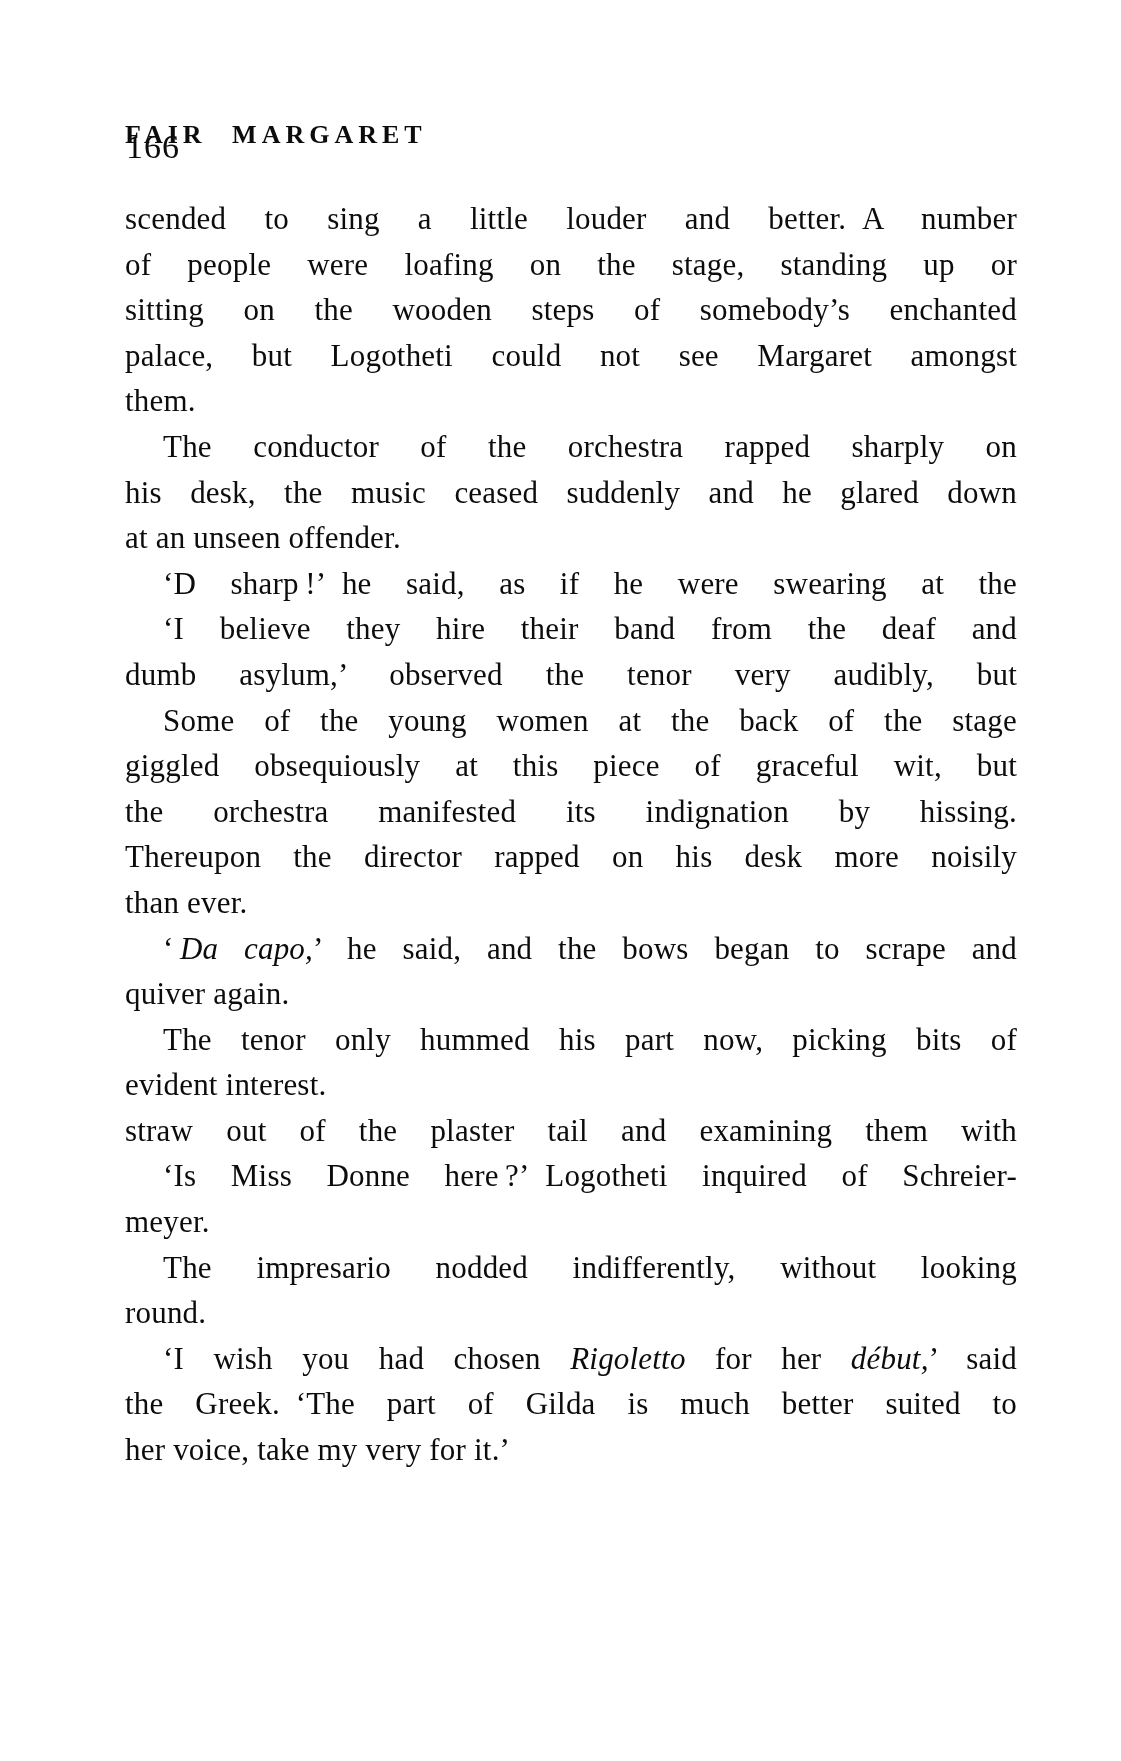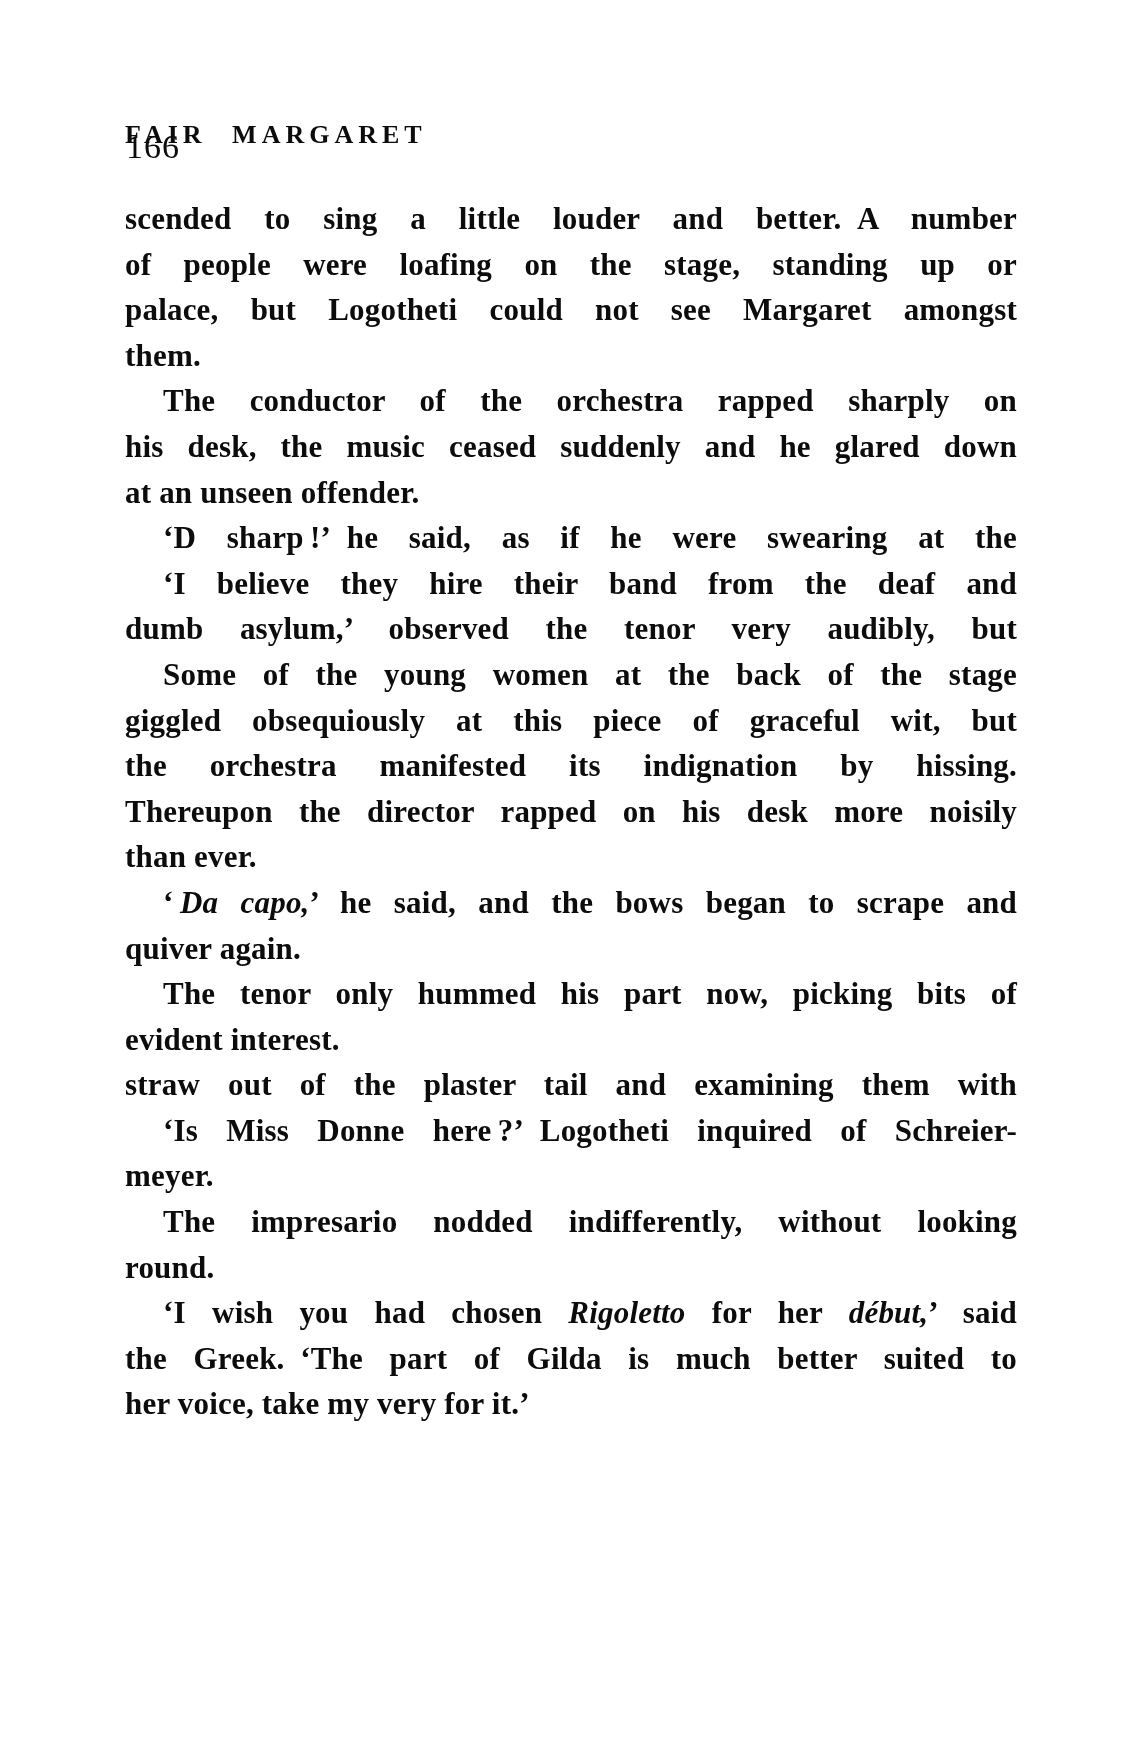--- a/index.html
+++ b/index.html
@@ -41,41 +41,41 @@
     left: 125px;
     top: 196px;
     width: 892px;
     font-size: 31px;
   }
   .para { margin: 0; padding: 0; }
   .line {
     line-height: 45.6px;
     white-space: normal;
     letter-spacing: 0.2px;
-    font-weight: bold;
   }
   .line.fill {
     text-align: justify;
     text-align-last: justify;
   }
   .line.indent {
     padding-left: 38px;
   }
   .line em { font-style: italic; }
 </style>
 </head>
 <body>
 
 <div id="page">
   <div id="page-number">166</div>
   <div id="running-title">FAIR MARGARET</div>
   <div id="text-block">
       <div class="para">
         <div class="line fill"><span>scended to sing a little louder and better. A number</span></div>
         <div class="line fill"><span>of people were loafing on the stage, standing up or</span></div>
+        <div class="line fill"><span>sitting on the wooden steps of somebody’s enchanted</span></div>
         <div class="line fill"><span>palace, but Logotheti could not see Margaret amongst</span></div>
         <div class="line"><span>them.</span></div>
       </div>
       <div class="para">
         <div class="line fill indent"><span>The conductor of the orchestra rapped sharply on</span></div>
         <div class="line fill"><span>his desk, the music ceased suddenly and he glared down</span></div>
         <div class="line"><span>at an unseen offender.</span></div>
       </div>
       <div class="para">
         <div class="line fill indent"><span>‘D sharp !’ he said, as if he were swearing at the</span></div>

